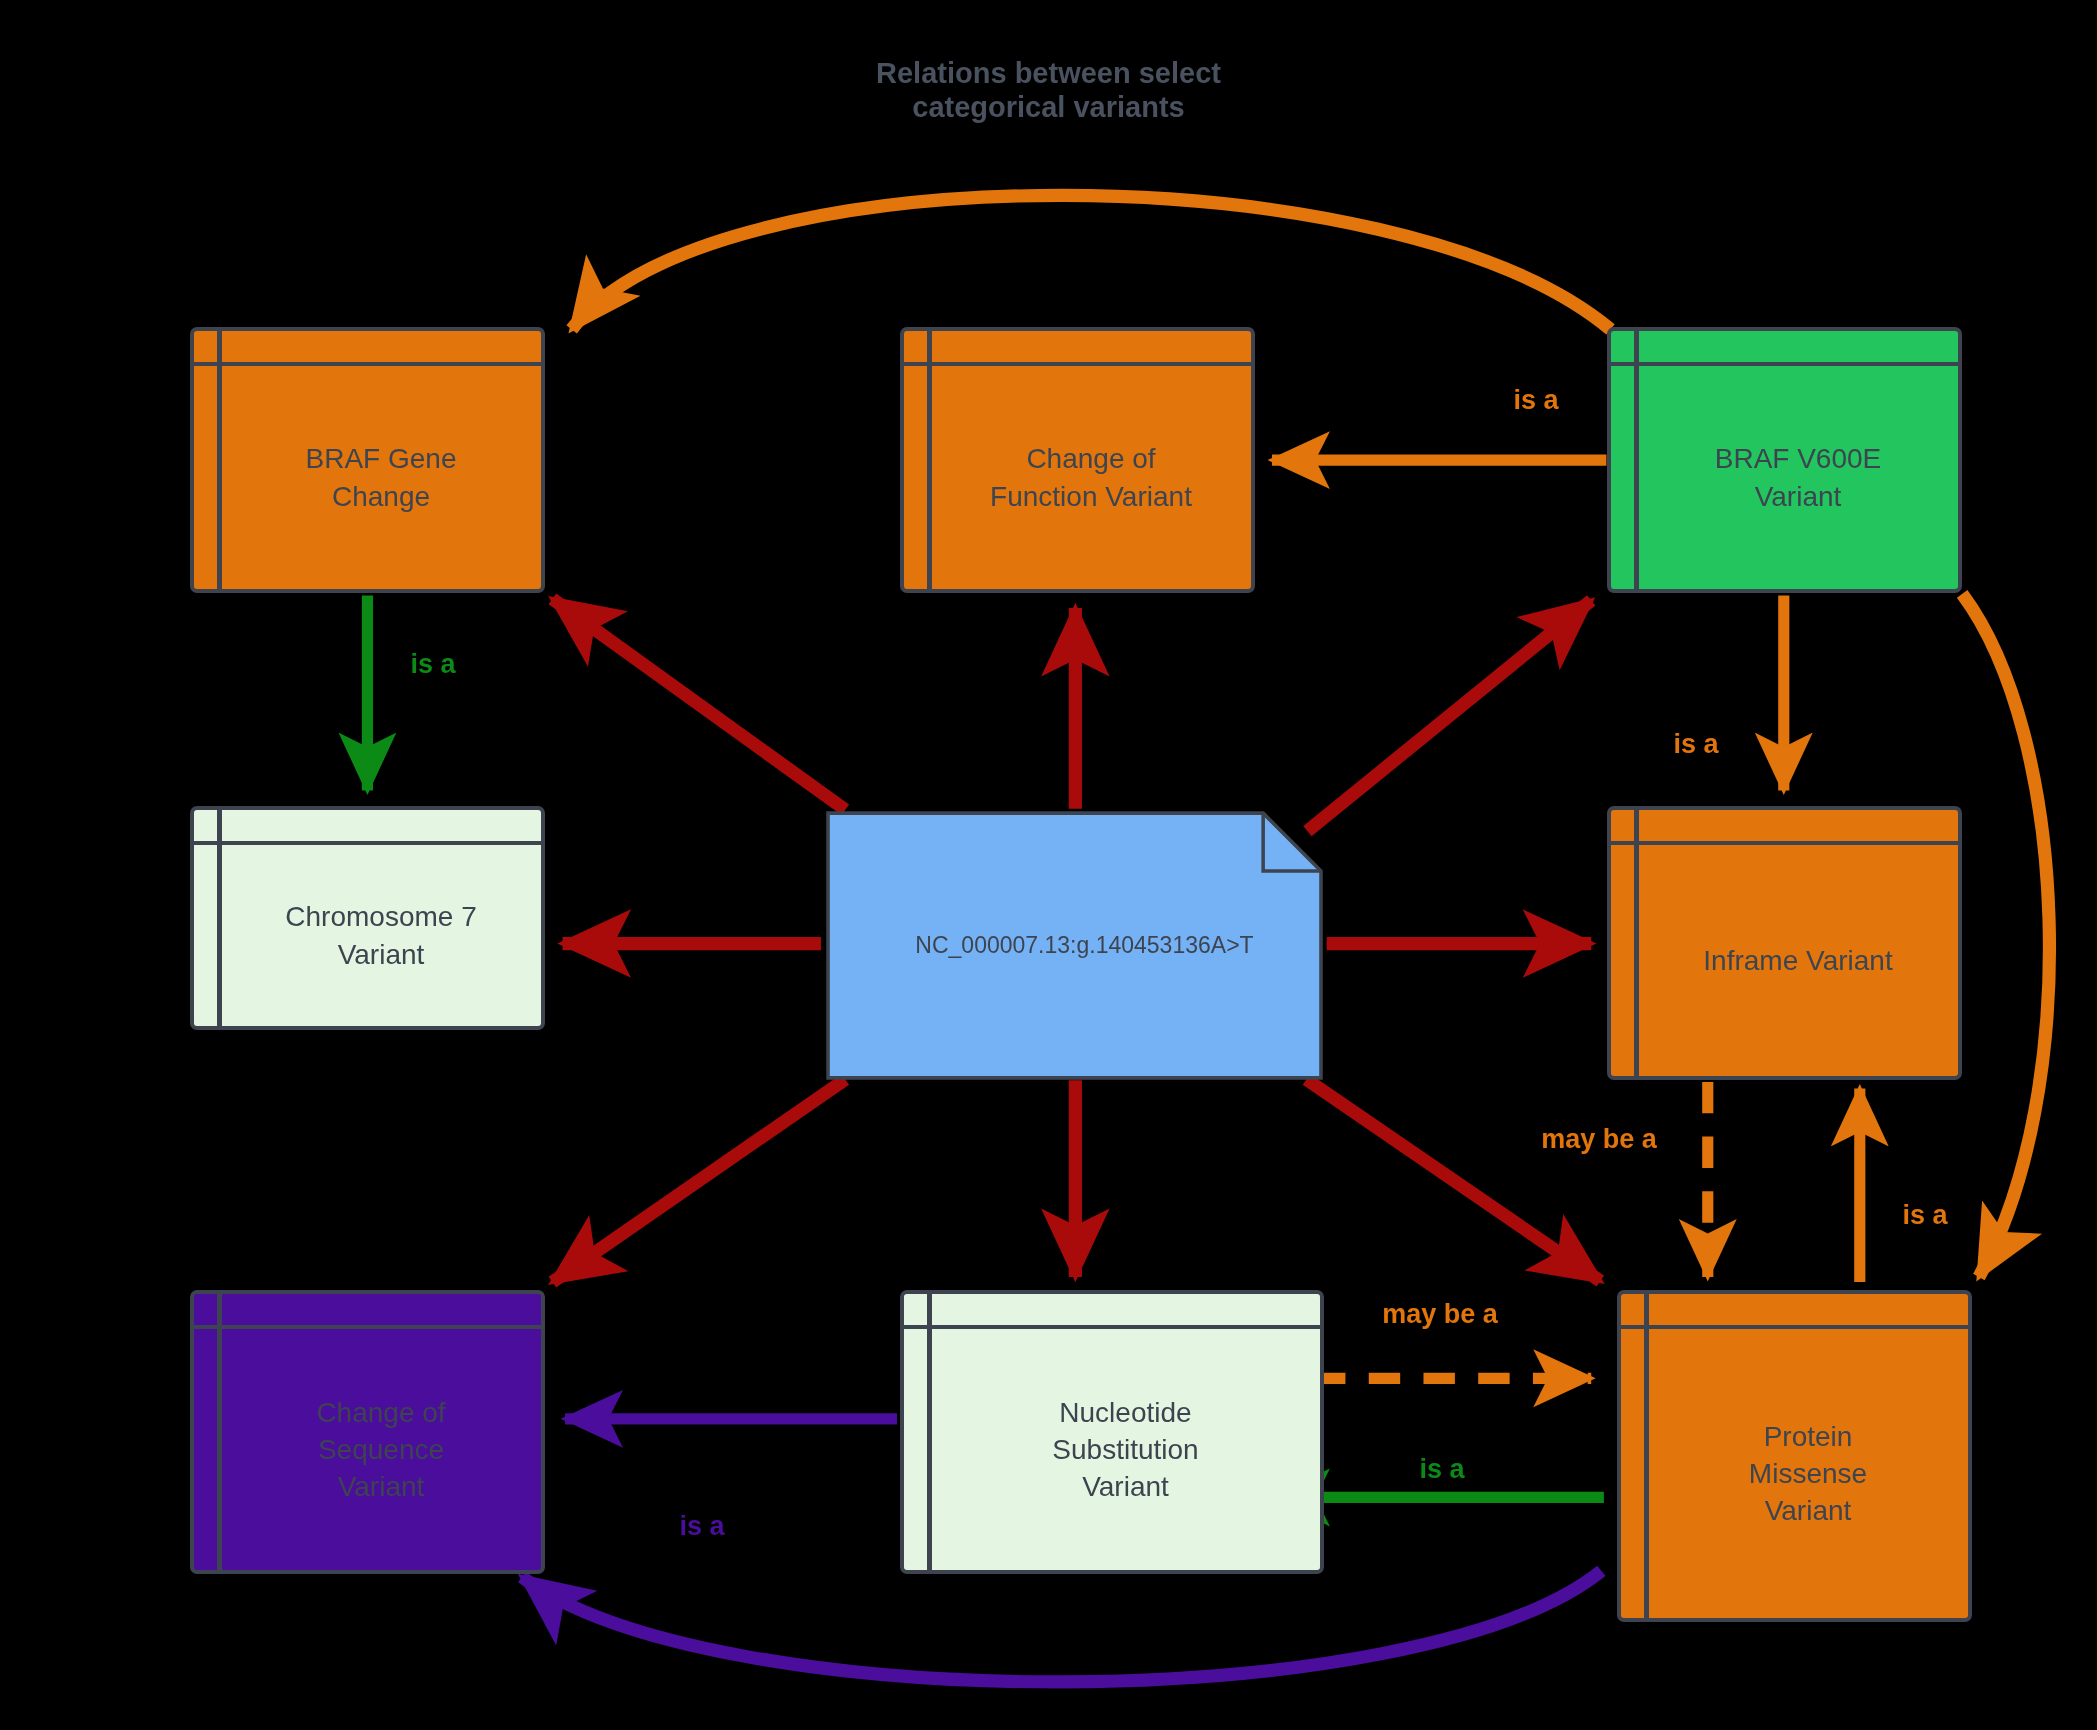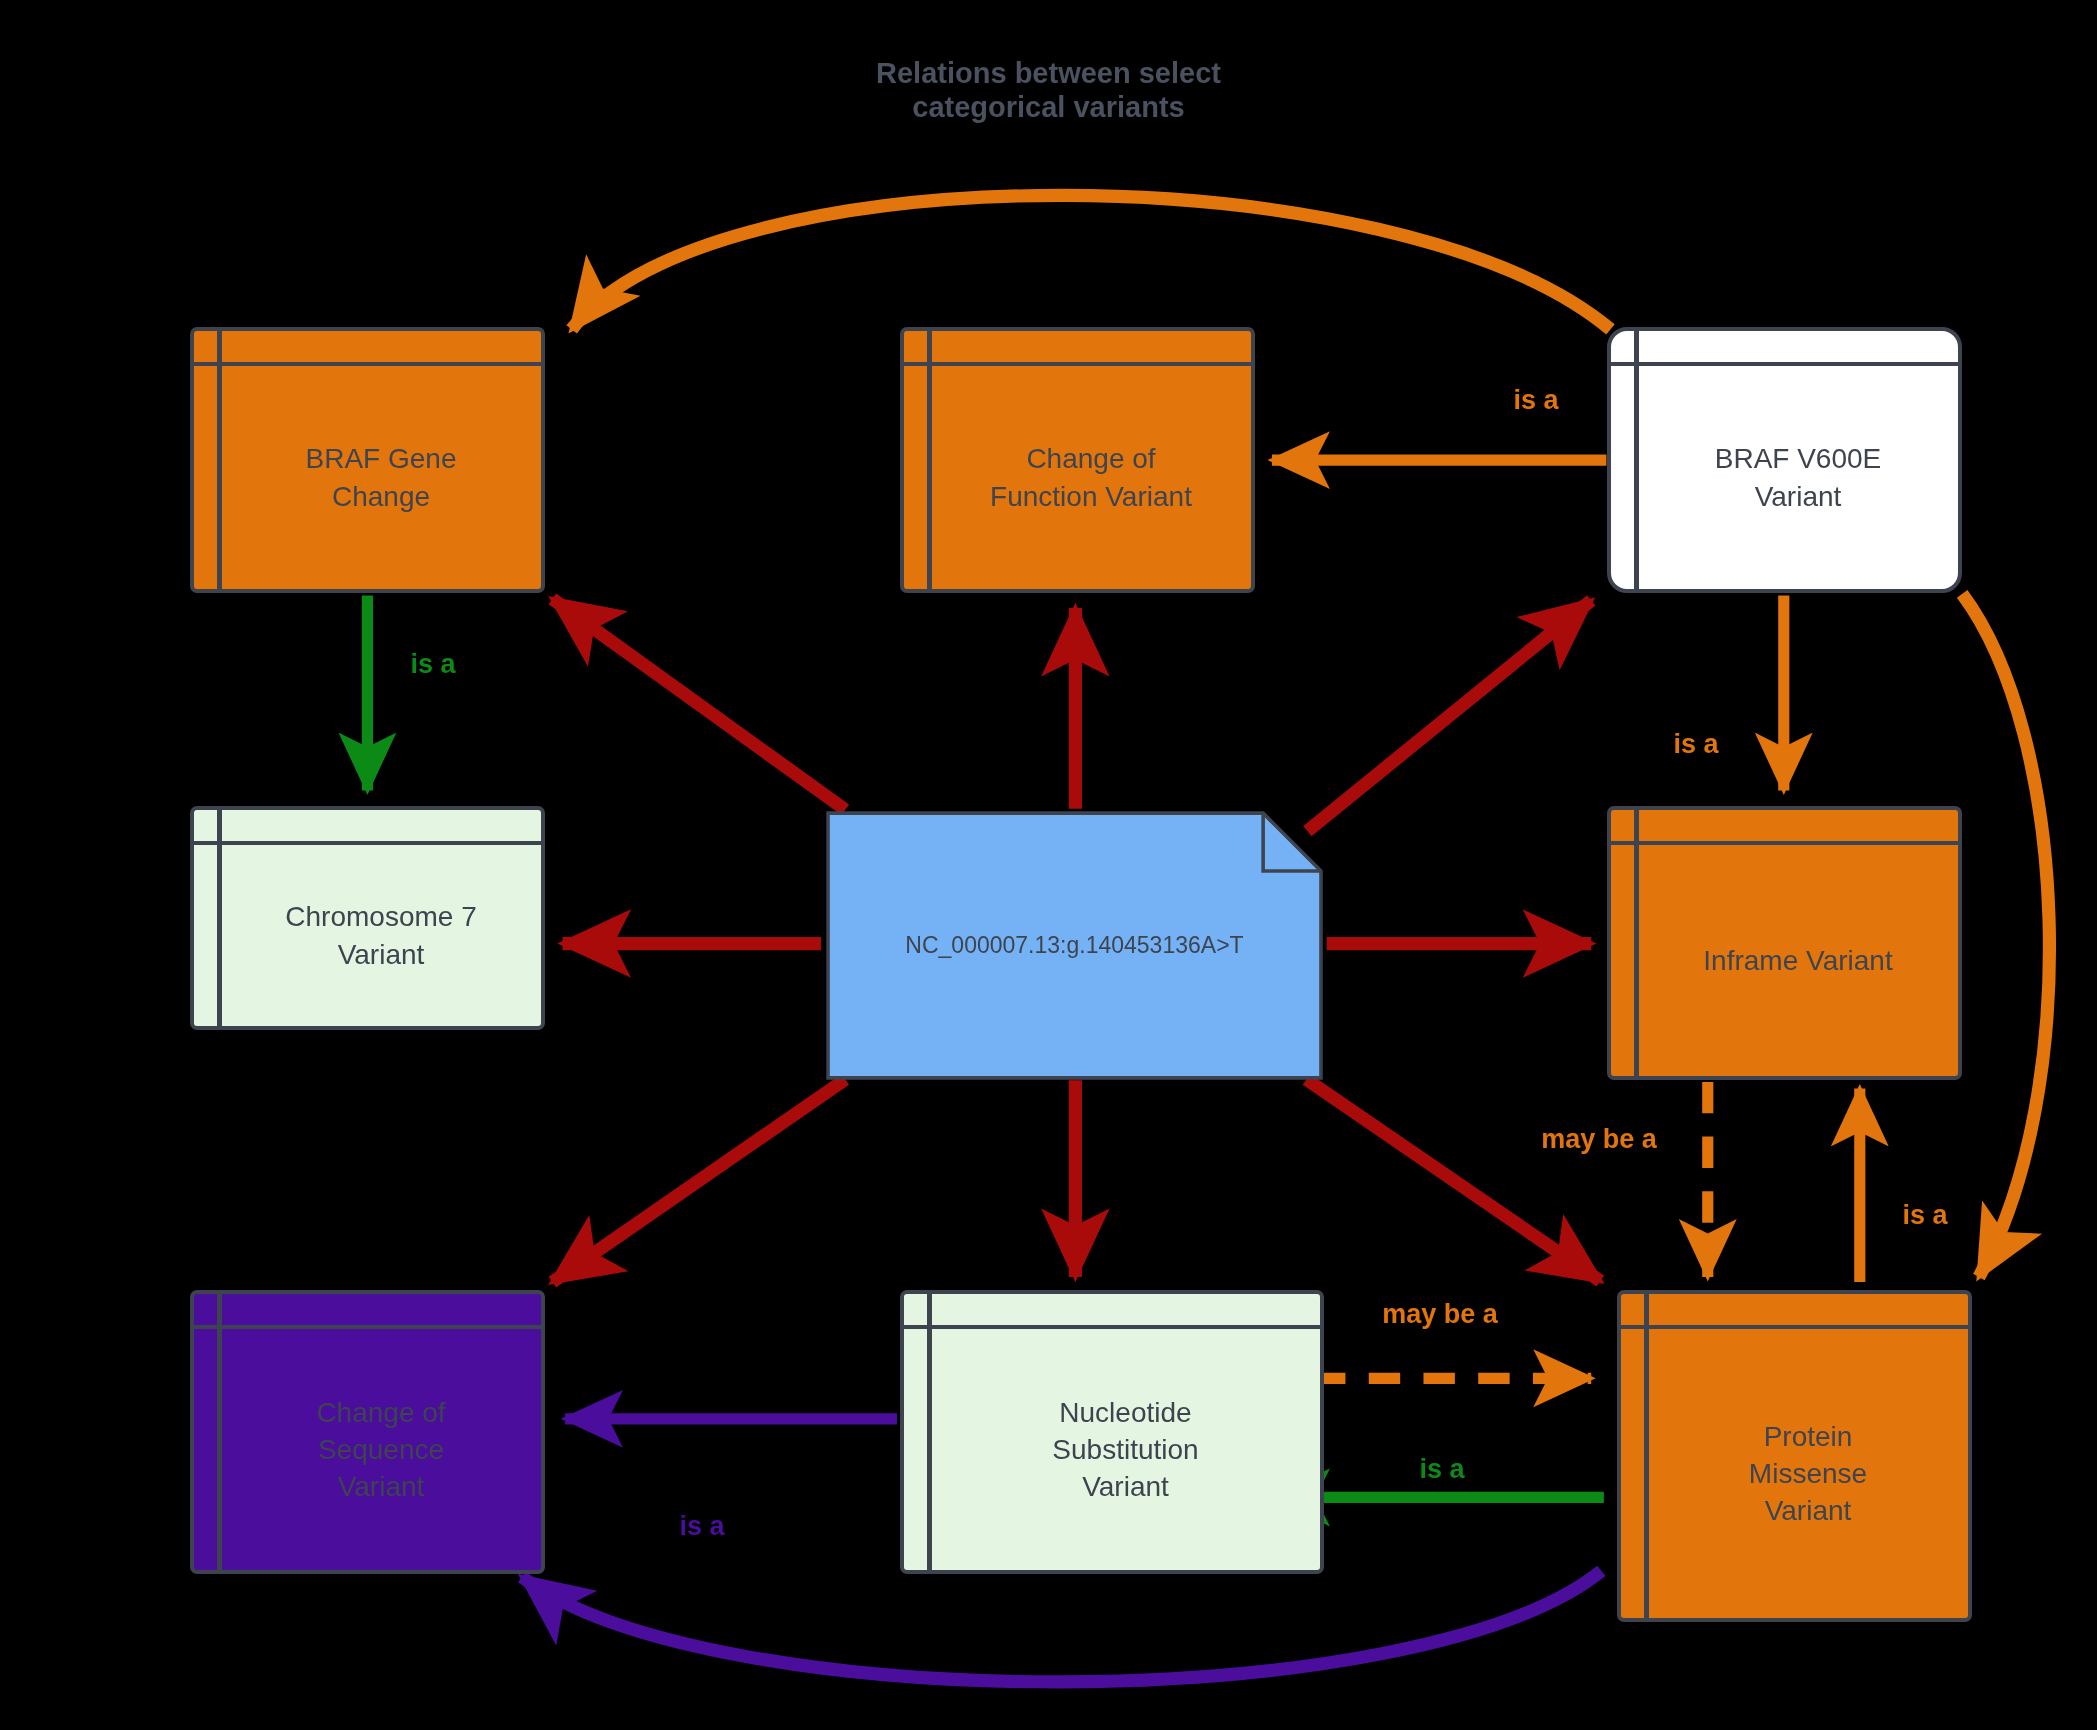--- a/index.html
+++ b/index.html
@@ -12,21 +12,21 @@
   
   .node{position:absolute;box-sizing:border-box;border:4.6px solid #3d4450;border-radius:7px;
         overflow:hidden;}
   .node .hdr{position:absolute;left:0;right:0;top:0;height:35px;border-bottom:4.6px solid #3d4450;
              box-sizing:border-box;}
   .node .lcol{position:absolute;left:23px;top:0;bottom:0;width:4.6px;background:#3d4450;}
   .node .lbl{position:absolute;left:27px;right:0;top:35px;bottom:0;display:flex;
              align-items:center;justify-content:center;text-align:center;
              font-size:28px;line-height:1.33;color:#3d4450;padding:0 7px;box-sizing:border-box;}
   
-  .note{position:absolute;}
+  .note{position:absolute;padding-left:20px;}
   .note .noteTxt{position:absolute;left:0;right:0;top:0;bottom:0;display:flex;
                  align-items:center;justify-content:center;text-align:center;
                  font-size:23px;color:#3d4450;}
   
   .elabel{position:absolute;font-weight:bold;font-size:27px;white-space:nowrap;
           transform:translate(-50%,-50%);}
 </style>
 </head>
 <body>
 
@@ -90,21 +90,21 @@
 Change</div>
   </div>
 
   <div class="node" style="left:900px;top:327px;width:355px;height:266px;background:#e2750b;">
     <div class="hdr"></div>
     <div class="lcol"></div>
     <div class="lbl" style="white-space:pre-line;">Change of
 Function Variant</div>
   </div>
 
-  <div class="node" style="left:1607px;top:327px;width:355px;height:266px;background:#ffffff;border-radius:20px;">
+  <div class="node" style="left:1607px;top:327px;width:355px;height:266px;background:#22c55e;">
     <div class="hdr"></div>
     <div class="lcol"></div>
     <div class="lbl" style="white-space:pre-line;">BRAF V600E
 Variant</div>
   </div>
 
   <div class="node" style="left:190px;top:806px;width:355px;height:224px;background:#e4f6e2;">
     <div class="hdr"></div>
     <div class="lcol"></div>
     <div class="lbl" style="white-space:pre-line;">Chromosome 7

